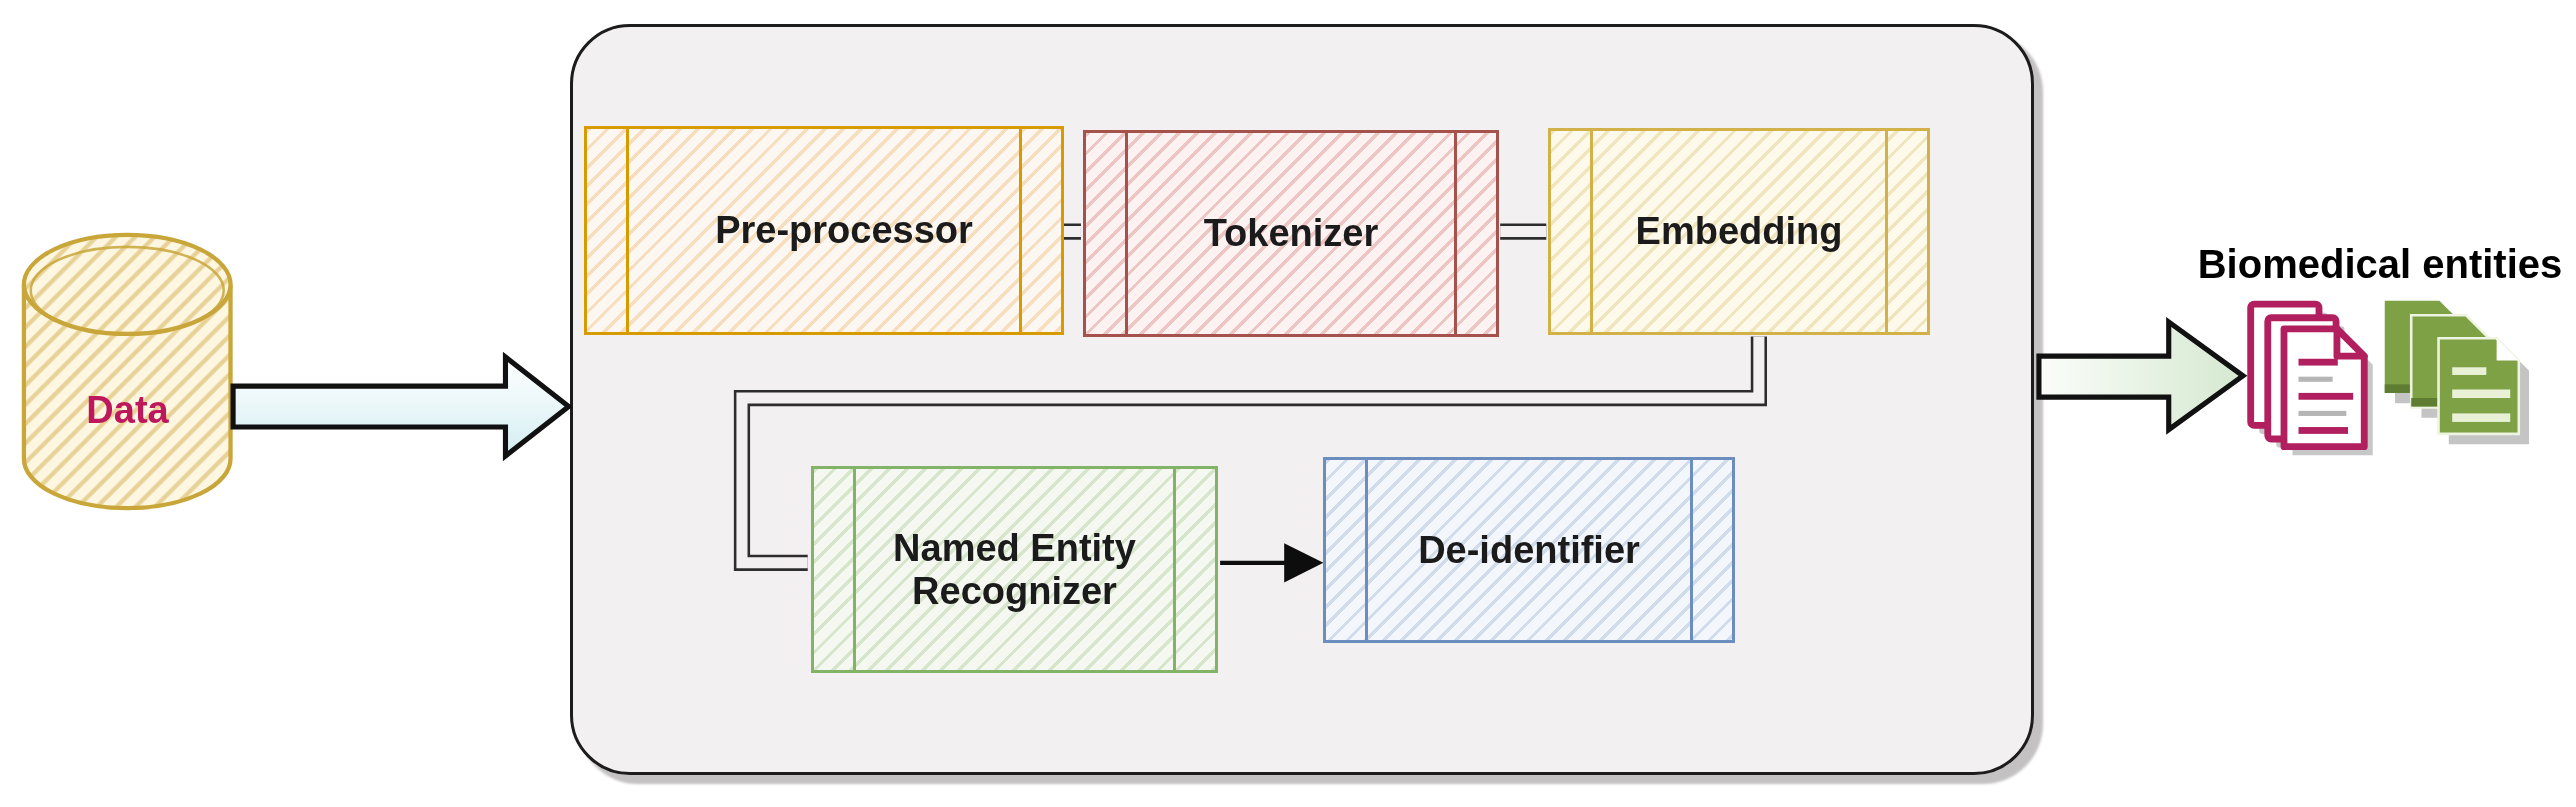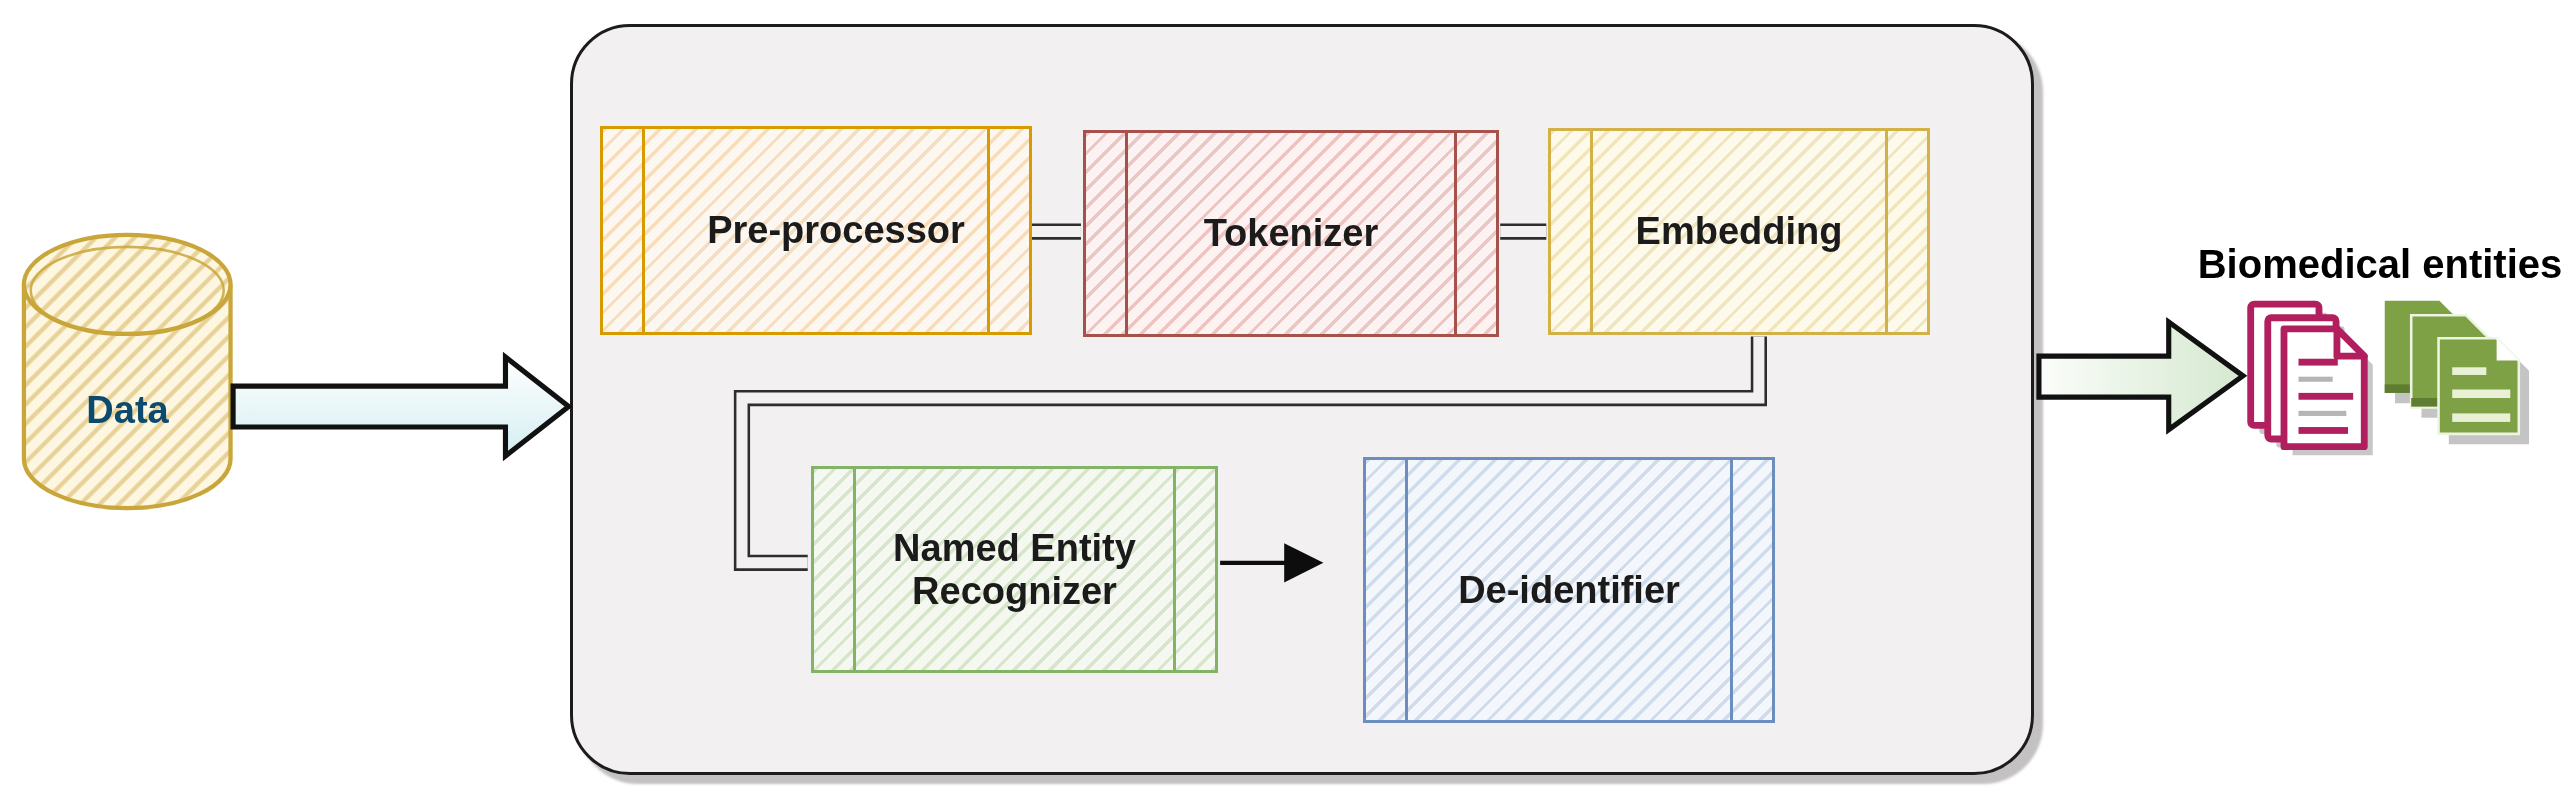--- a/index.html
+++ b/index.html
@@ -16,43 +16,43 @@
   
   .overlay{position:absolute;left:0;top:0;z-index:1;}
 
   
   .pbox{position:absolute;box-sizing:border-box;z-index:2;
         display:flex;align-items:center;justify-content:center;text-align:center;}
   .pbox .lbl{font-weight:bold;color:#1b1b1b;font-size:38px;line-height:1.12;}
   .pbox .bar{position:absolute;top:0;bottom:0;width:2.6px;}
   .pbox .bar.l{left:39px;} .pbox .bar.r{right:39px;}
 
-  .pre{left:600px;top:126px;width:432px;height:209px;border:3.4px solid #d79b00;
+  .pre{left:584px;top:126px;width:480px;height:209px;border:3.4px solid #d79b00;
        background:#fcf8f1 repeating-linear-gradient(135deg,rgba(235,160,70,.30) 0 3.4px,transparent 3.4px 12.8px);padding-left:40px;}
   .pre .bar{background:#d79b00;}
 
   .tok{left:1083px;top:130px;width:416px;height:207px;border:3.4px solid #a5524d;
        background:#fbf2f1 repeating-linear-gradient(135deg,rgba(205,95,90,.30) 0 3.4px,transparent 3.4px 12.8px);}
   .tok .bar{background:#a5524d;}
 
   .emb{left:1548px;top:128px;width:382px;height:207px;border:3.4px solid #d2b149;
        background:#fdfaec repeating-linear-gradient(135deg,rgba(216,185,95,.32) 0 3.4px,transparent 3.4px 12.8px);}
   .emb .bar{background:#d2b149;}
 
   .ner{left:811px;top:459px;width:407px;height:207px;border:3.4px solid #82b366;
        background:#f4f8f0 repeating-linear-gradient(135deg,rgba(140,180,110,.28) 0 3.4px,transparent 3.4px 12.8px);margin-top:7px;}
   .ner .bar{background:#82b366;}
 
-  .deid{left:1323px;top:457px;width:412px;height:266px;border:3.4px solid #6c8ebf;
-        background:#f3f7fb repeating-linear-gradient(135deg,rgba(120,150,195,.28) 0 3.4px,transparent 3.4px 12.8px);margin-left:40px;}
+  .deid{left:1323px;top:457px;width:412px;height:186px;border:3.4px solid #6c8ebf;
+        background:#f3f7fb repeating-linear-gradient(135deg,rgba(120,150,195,.28) 0 3.4px,transparent 3.4px 12.8px);}
   .deid .bar{background:#6c8ebf;}
 
   
   .data-label{position:absolute;left:24px;top:389px;width:207px;text-align:center;
-              font-weight:bold;font-size:38px;color:#0c4a6e;z-index:3;}
+              font-weight:bold;font-size:38px;color:#be185d;z-index:3;}
   .out-label{position:absolute;left:2186px;top:242px;width:388px;text-align:center;
              font-weight:bold;font-size:40px;color:#000000;z-index:3;}
 </style>
 </head>
 <body>
 
 <div class="pipeline"></div>
 
 <svg class="overlay" width="2576" height="808" viewBox="0 0 3017 946">
   <defs>

